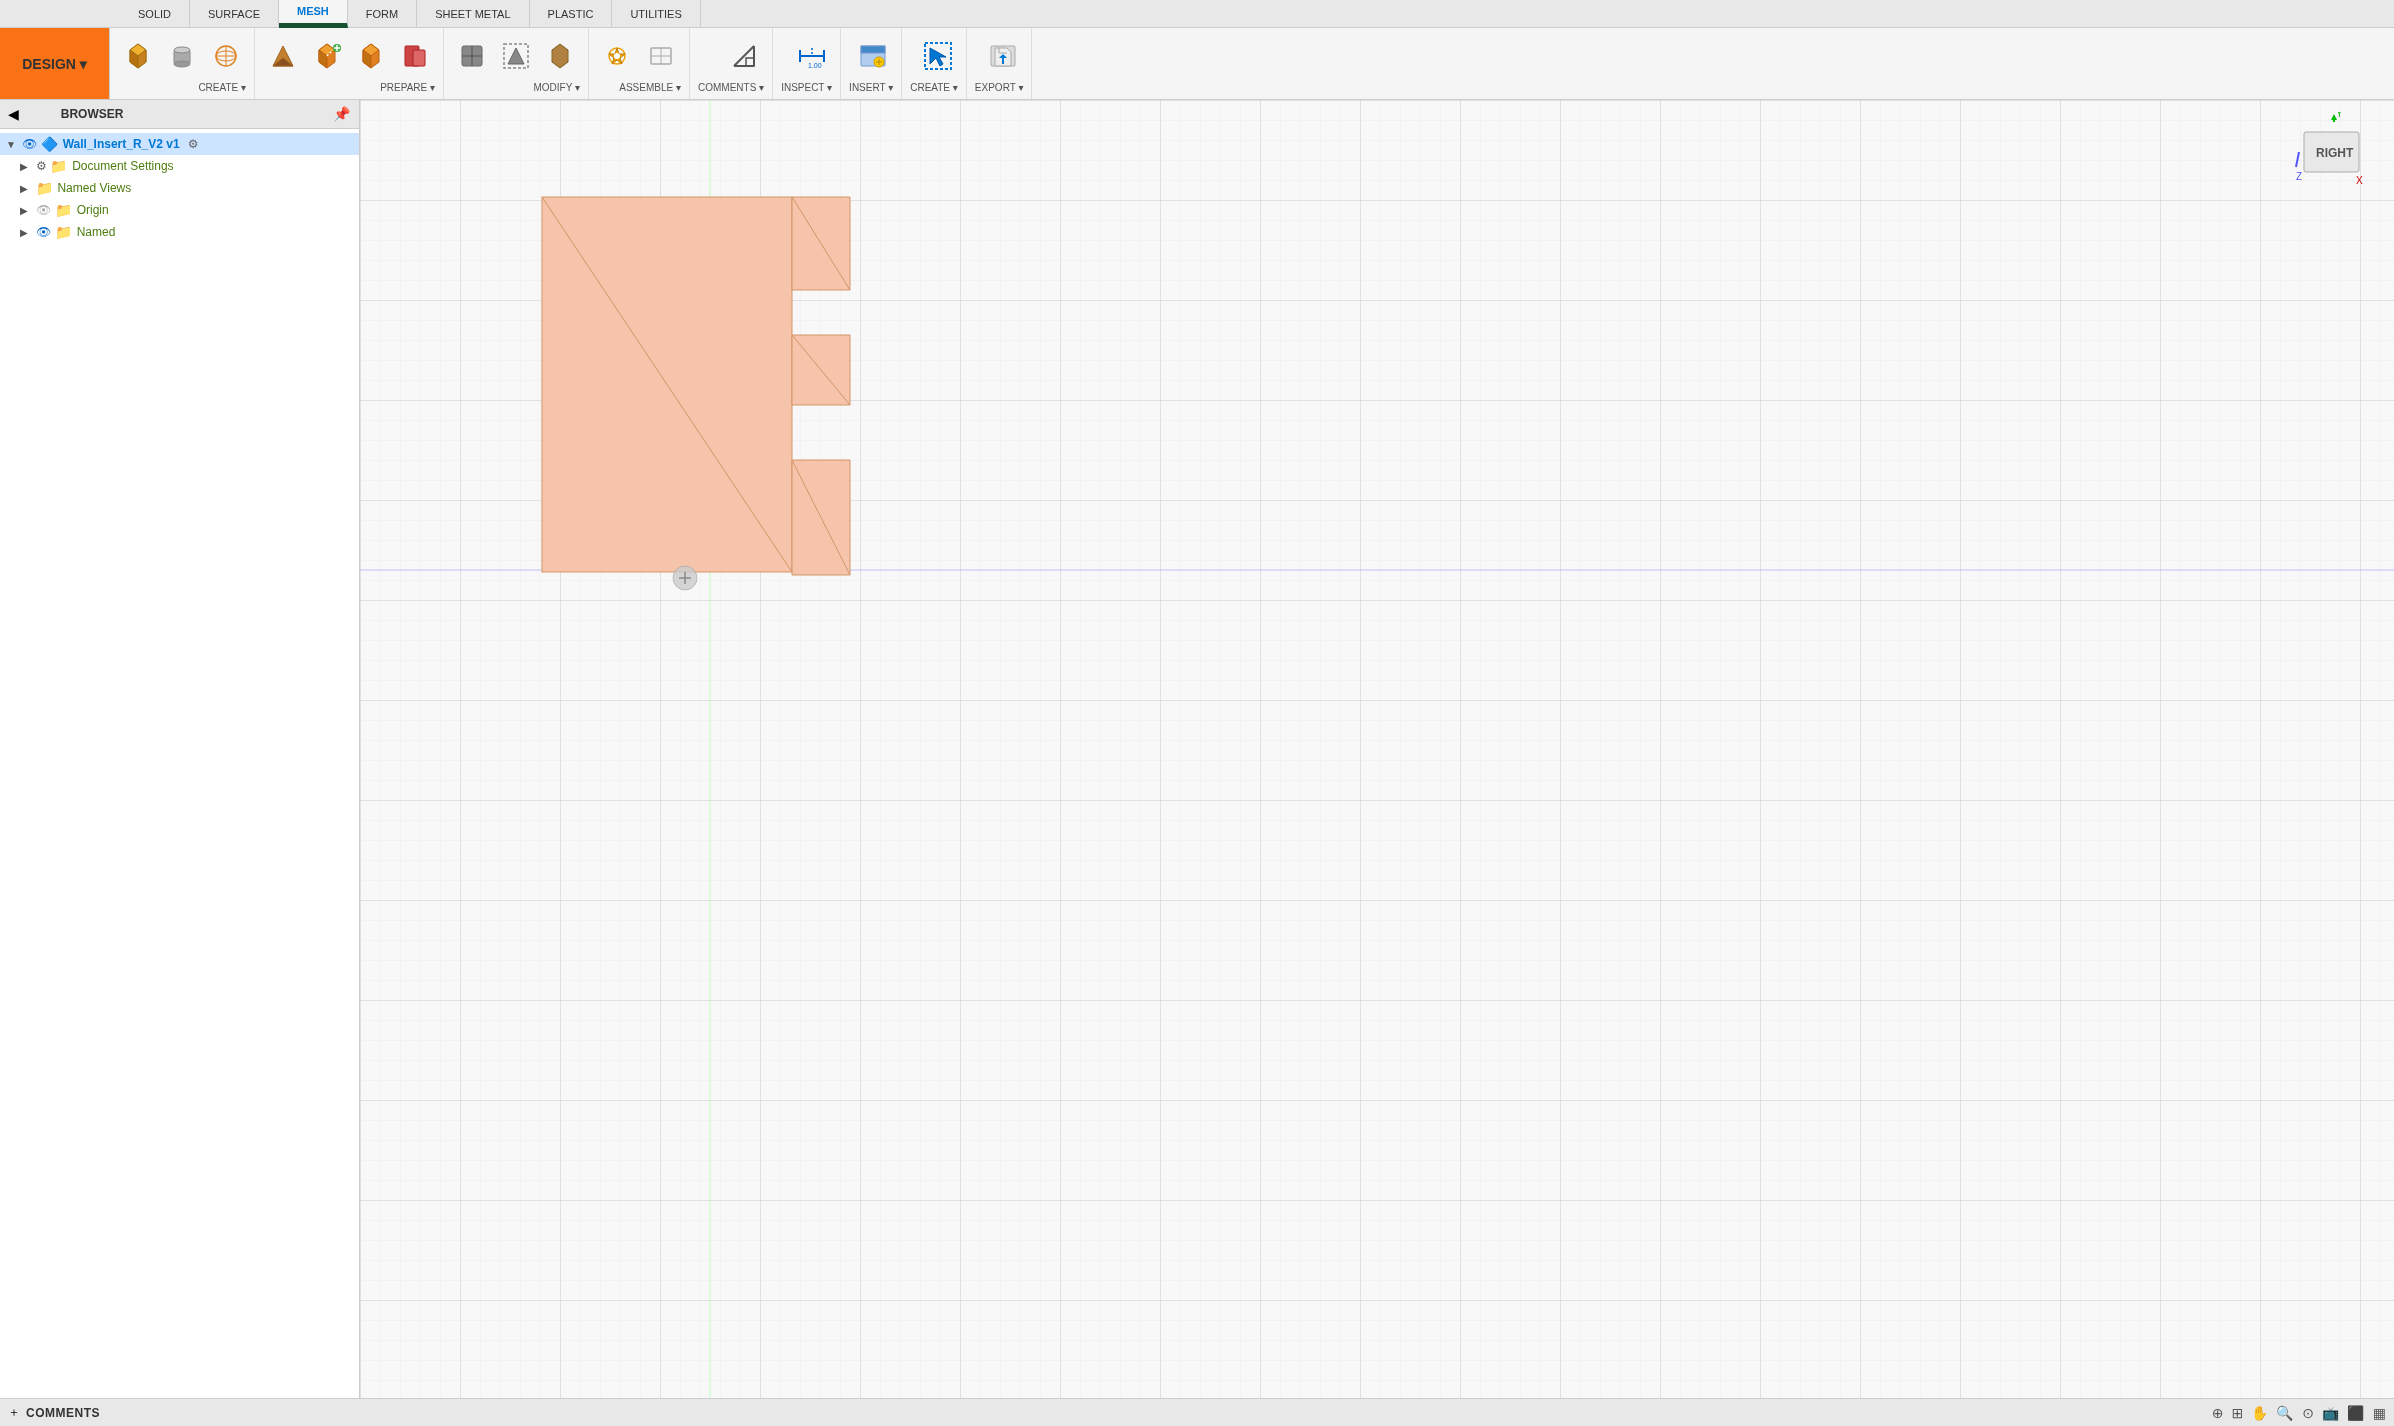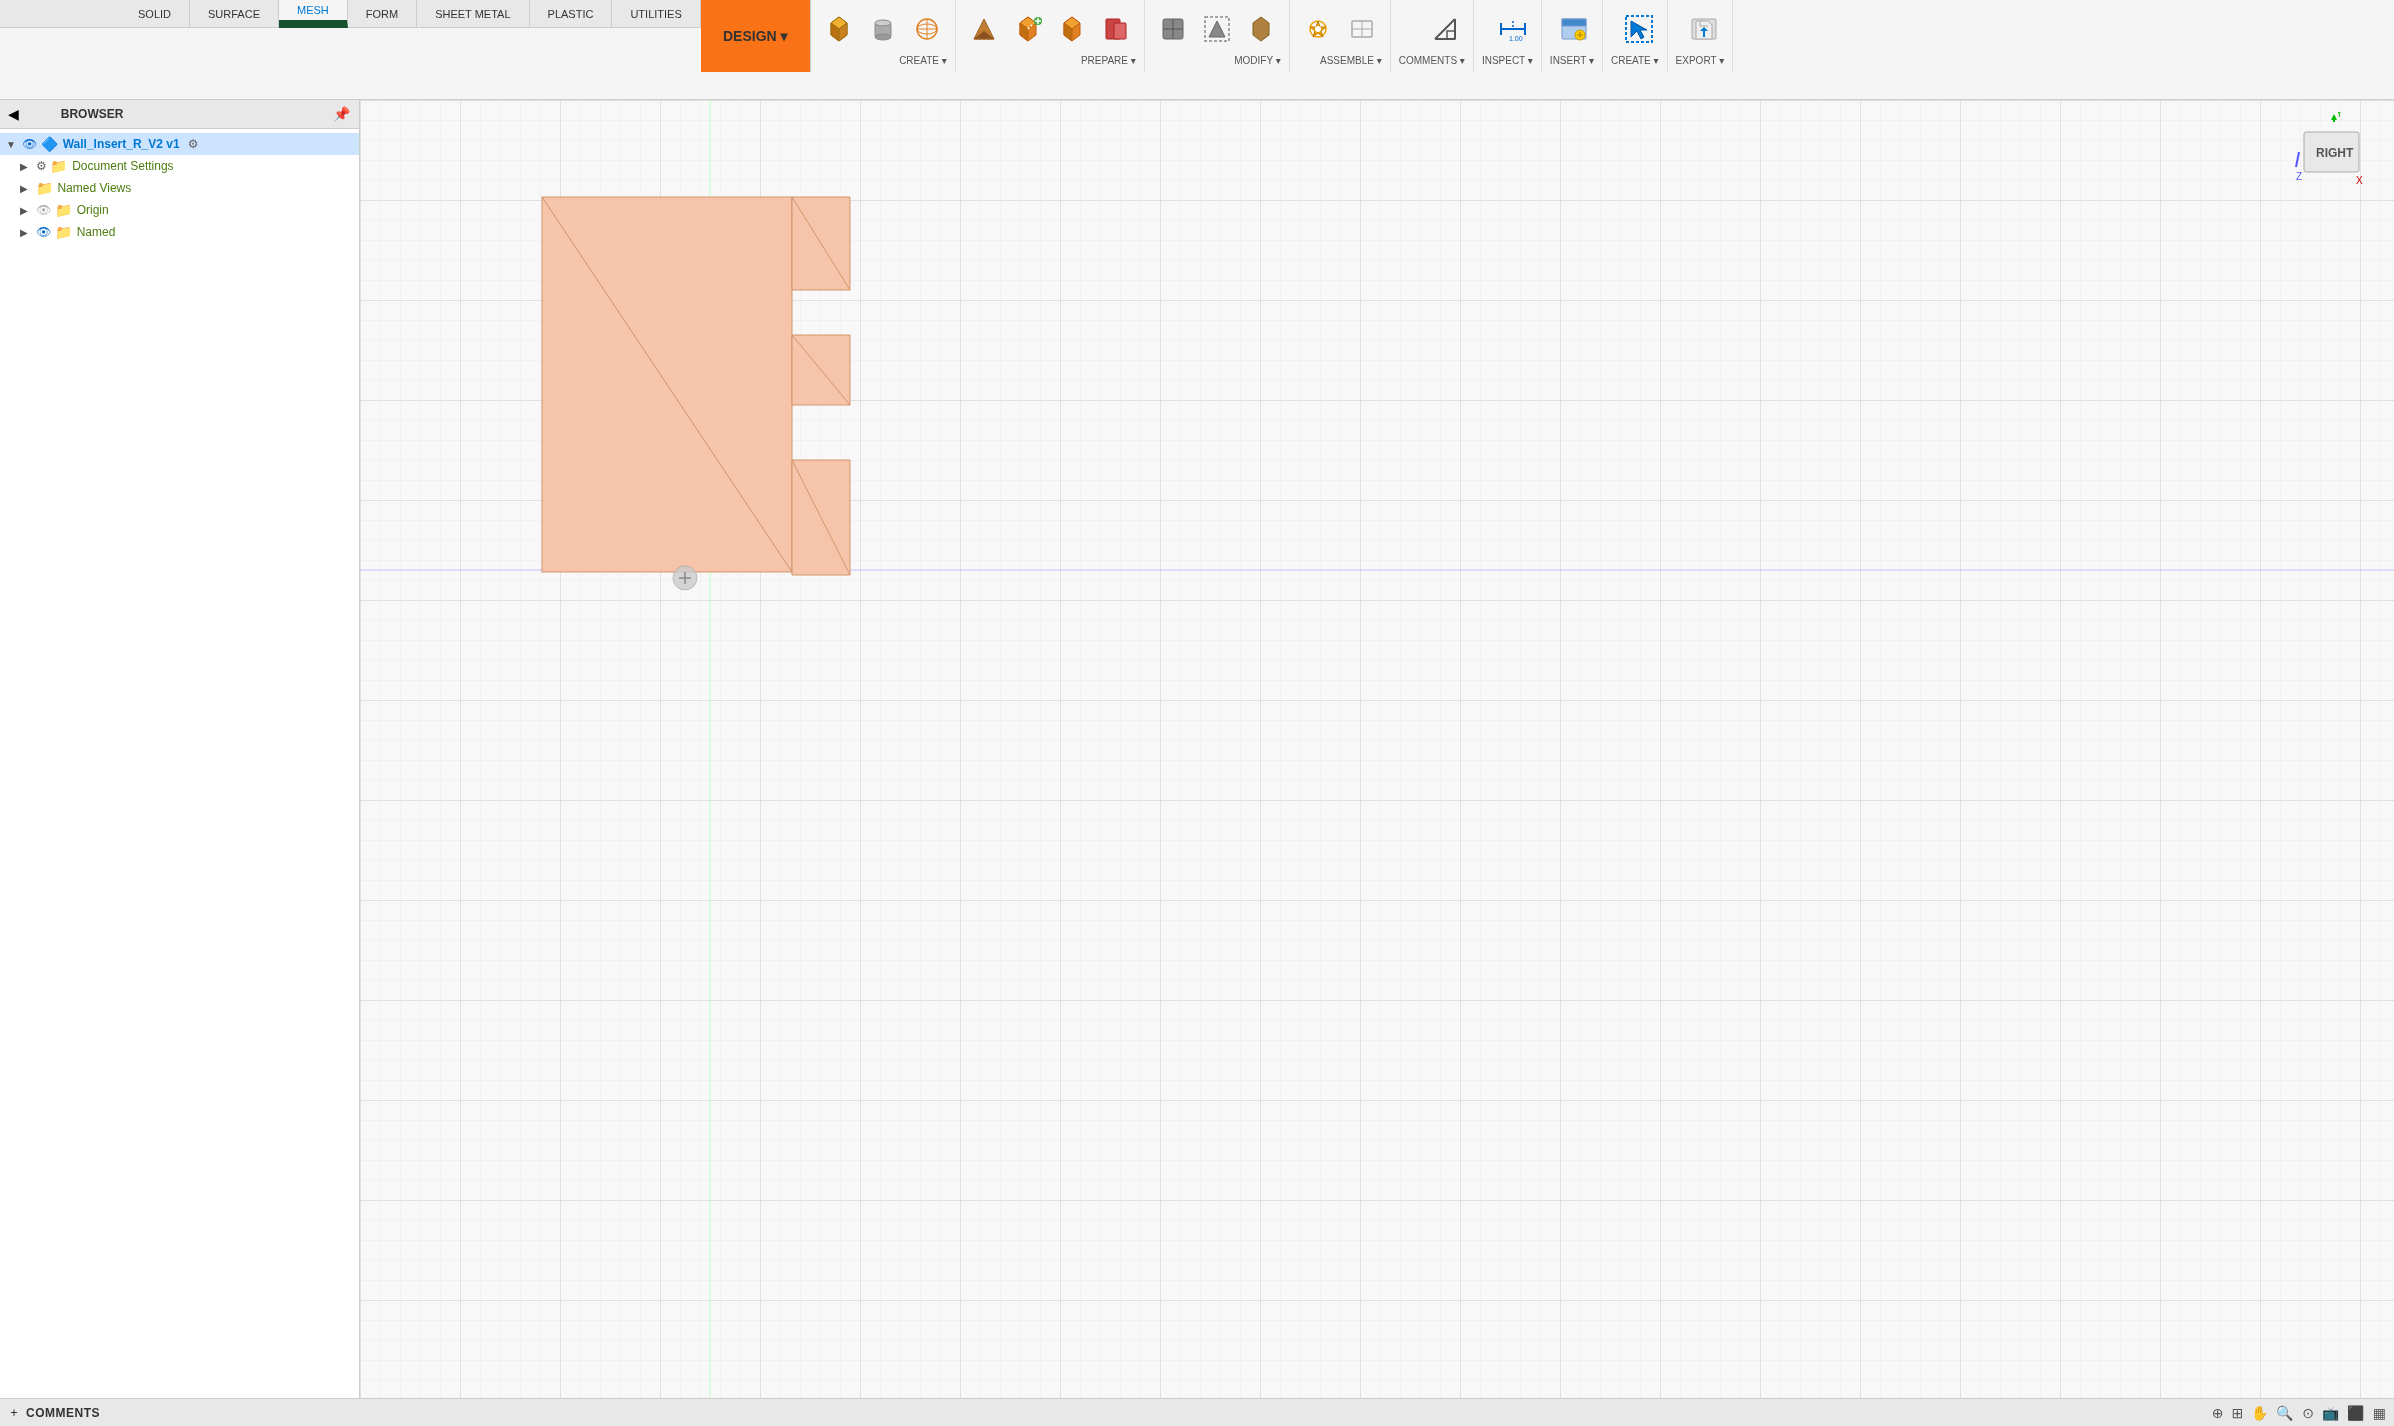--- a/index.html
+++ b/index.html
@@ -1,20 +1,21 @@
 <!DOCTYPE html>
 <html><head>
   <meta charset="utf-8">
   <style>
     * { box-sizing: border-box; margin: 0; padding: 0; }
     body { font-family: 'Segoe UI', Arial, sans-serif; background: #f0f0f0; width: 2394px; height: 1426px; overflow: hidden; font-size: 11px; }
 
     
     .toolbar {
       display: flex;
+      flex-direction: column;
       background: #f5f5f5;
       border-bottom: 1px solid #ccc;
       height: 100px;
     }
     .toolbar-tabs {
       display: flex;
       align-items: center;
       background: #e8e8e8;
       border-bottom: 1px solid #ccc;
       height: 28px;
@@ -25,23 +26,23 @@
       font-size: 11px;
       color: #333;
       cursor: pointer;
       height: 28px;
       display: flex;
       align-items: center;
       border-right: 1px solid #ccc;
     }
     .toolbar-tab.active {
       background: #f5f5f5;
-      border-bottom: 8px solid #14532d;
+      border-bottom: 5px solid #14532d;
       color: #0078d4;
-      font-weight: normal;
+      font-weight: bold;
     }
     .toolbar-content {
       display: flex;
       align-items: stretch;
       height: 72px;
       background: #f5f5f5;
     }
     .design-btn {
       display: flex;
       align-items: center;

